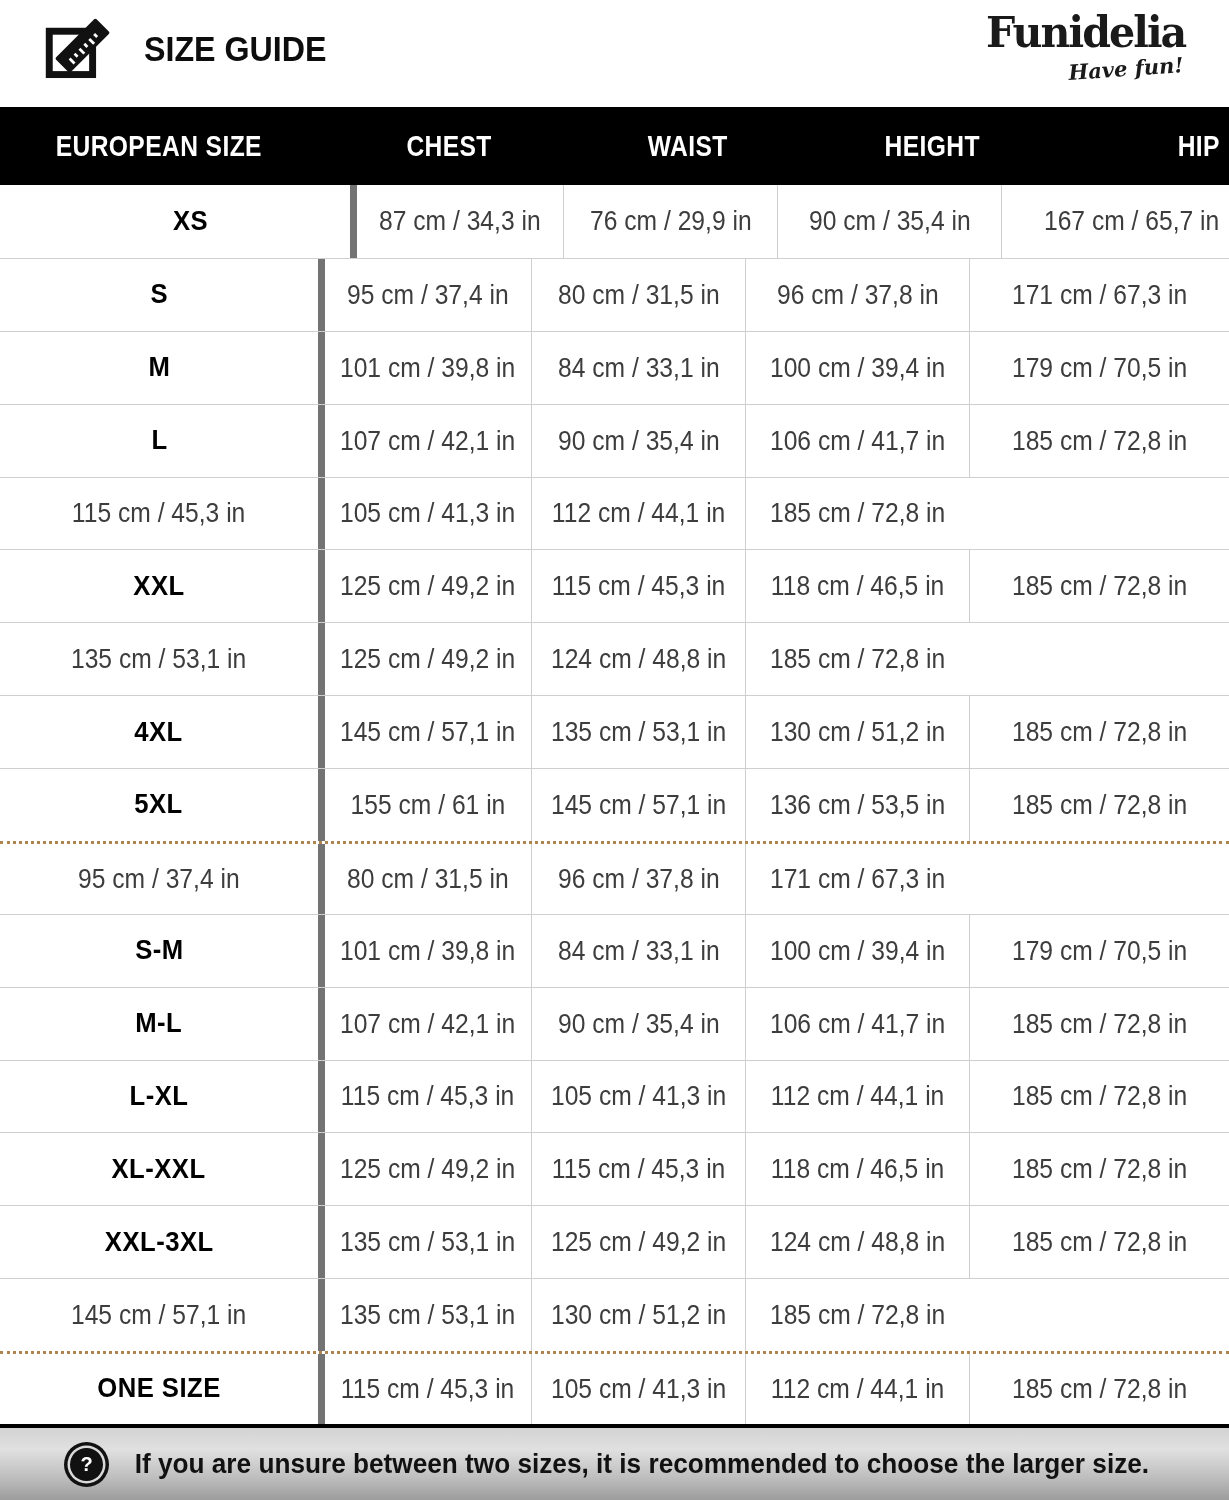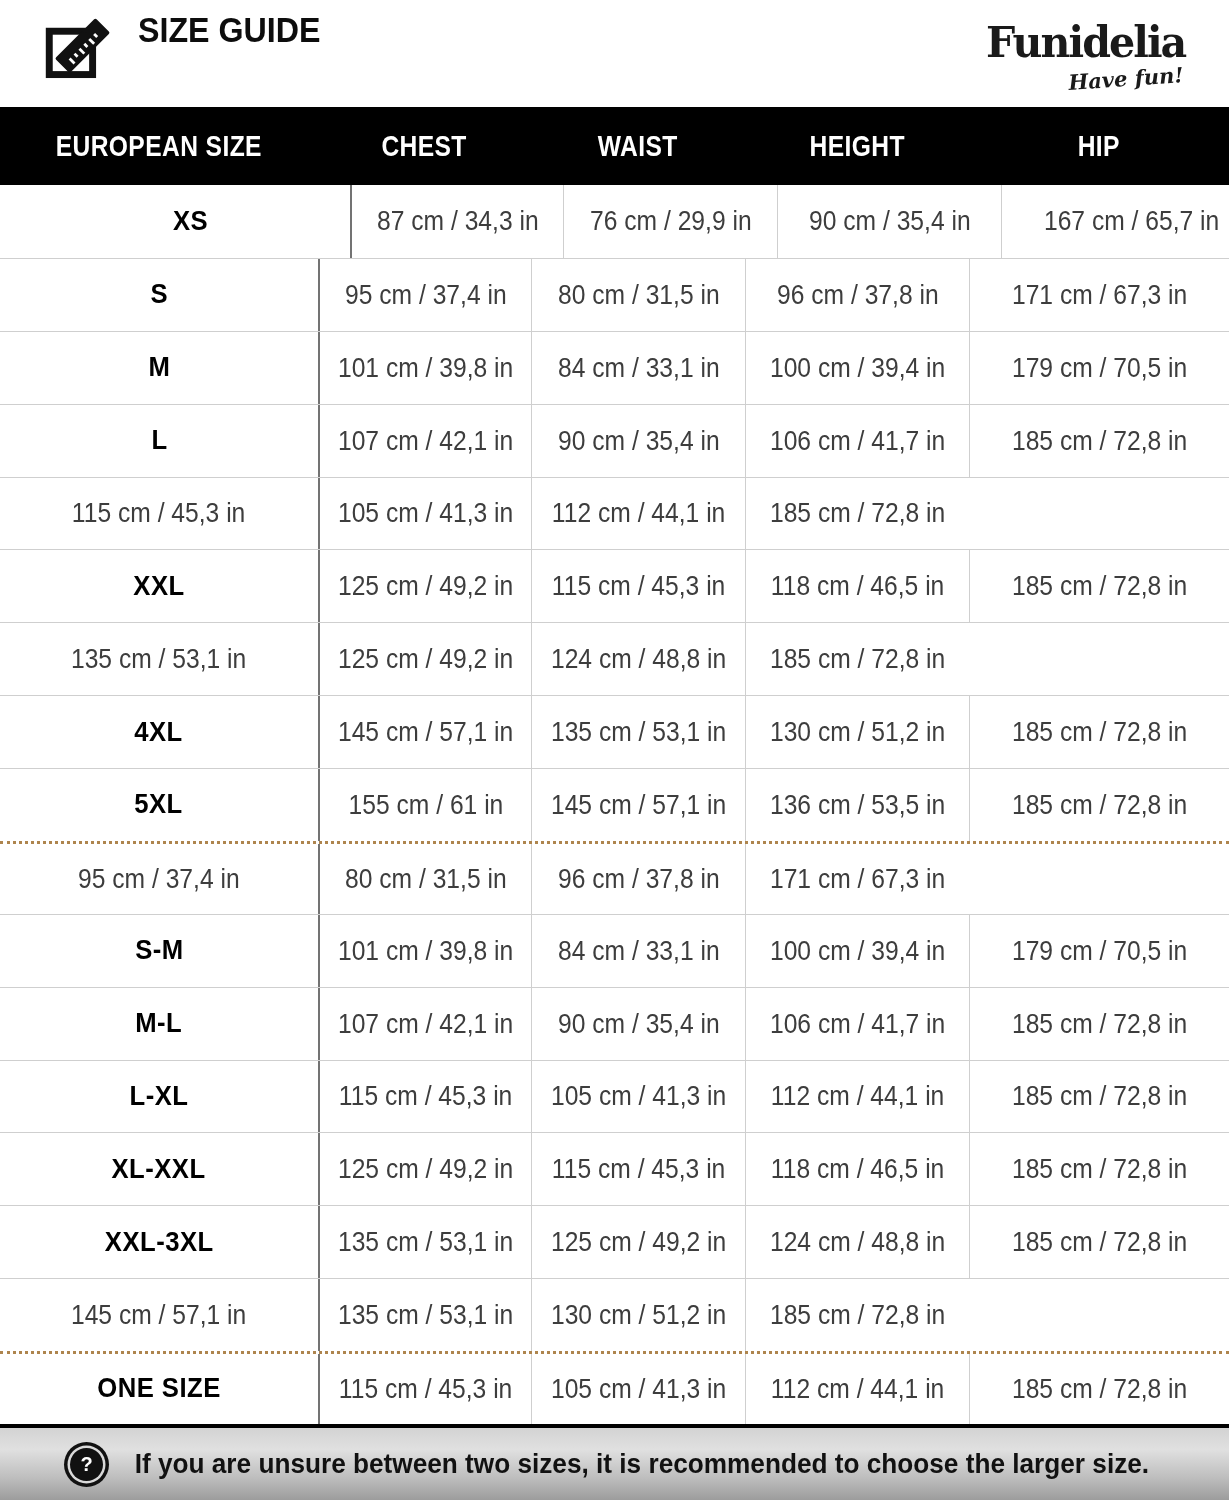--- a/index.html
+++ b/index.html
@@ -8,60 +8,60 @@
   .page {
     position:relative; width:1229px; height:1500px;
     margin:0 auto; background:#fff; overflow:hidden;
     display:flex; flex-direction:column;
   }
   
   .top-header {
     height:107px; display:flex; align-items:flex-start;
     justify-content:space-between; padding:6px 44px 0 38px;
   }
-  .title-wrap { display:flex; align-items:flex-start; gap:22px; margin-top:4px; }
+  .title-wrap { display:flex; align-items:center; gap:28px; margin-top:4px; }
   .ruler-icon { width:78px; height:78px; flex:0 0 auto; }
   .page-title {
     font-size:35px; font-weight:900; color:#0d0d0d; letter-spacing:0px;
     display:inline-block; transform:scaleX(0.92); transform-origin:left center;
     white-space:nowrap;
   }
-  .brand { text-align:right; margin-top:16px; }
+  .brand { text-align:right; margin-top:6px; }
   .brand-name {
     font-family:"DejaVu Serif", serif; font-weight:900; font-size:42px;
     color:#1a1a1a; letter-spacing:-2px; line-height:1.0;
     display:inline-block; transform:scaleX(0.98); transform-origin:right center;
   }
   .brand-tagline {
     font-family:"DejaVu Serif", serif; font-style:italic; font-weight:700;
     font-size:21px; color:#1a1a1a; margin-top:-2px; margin-right:2px;
     transform:rotate(-4deg); transform-origin:right center; display:block;
   }
   
   .grid-cols {
     display:grid;
     grid-template-columns:318px 213px 214px 224px 260px;
   }
   .thead {
-    height:78px; background:#000; color:#fff; align-items:center;
+    height:78px; background:#000; color:#fff; align-items:center;gap:25px;
   }
   .thead .hcell { display:flex; align-items:center; justify-content:center; }
   .hlabel {
     font-weight:800; font-size:30px; letter-spacing:0.5px; white-space:nowrap;
     display:inline-block; transform:scaleX(0.82);
   }
   .tbody { flex:0 0 auto; }
   .trow { height:72.88px; border-top:1px solid #cfcfcf; }
   .trow:first-child { border-top:none;margin-left:32px; }
   .trow.dotted-top { border-top:3px dotted #ae854e; }
   .cell {
     display:flex; align-items:center; justify-content:center; overflow:hidden;
   }
   .cell + .cell { border-left:1px solid #cfcfcf; }
-  .cell:nth-child(2) { border-left:2px solid #737373; }
+  .cell:nth-child(2) { border-left:7px solid #737373; }
   .val {
     font-size:28px; font-weight:400; color:#3d3d3d; white-space:nowrap;
     display:inline-block; transform:scaleX(0.88);
   }
   .lab {
     font-size:27px; font-weight:800; color:#000; white-space:nowrap;
     display:inline-block; transform:scaleX(0.95); letter-spacing:0.5px;
   }
   
   .footer {

